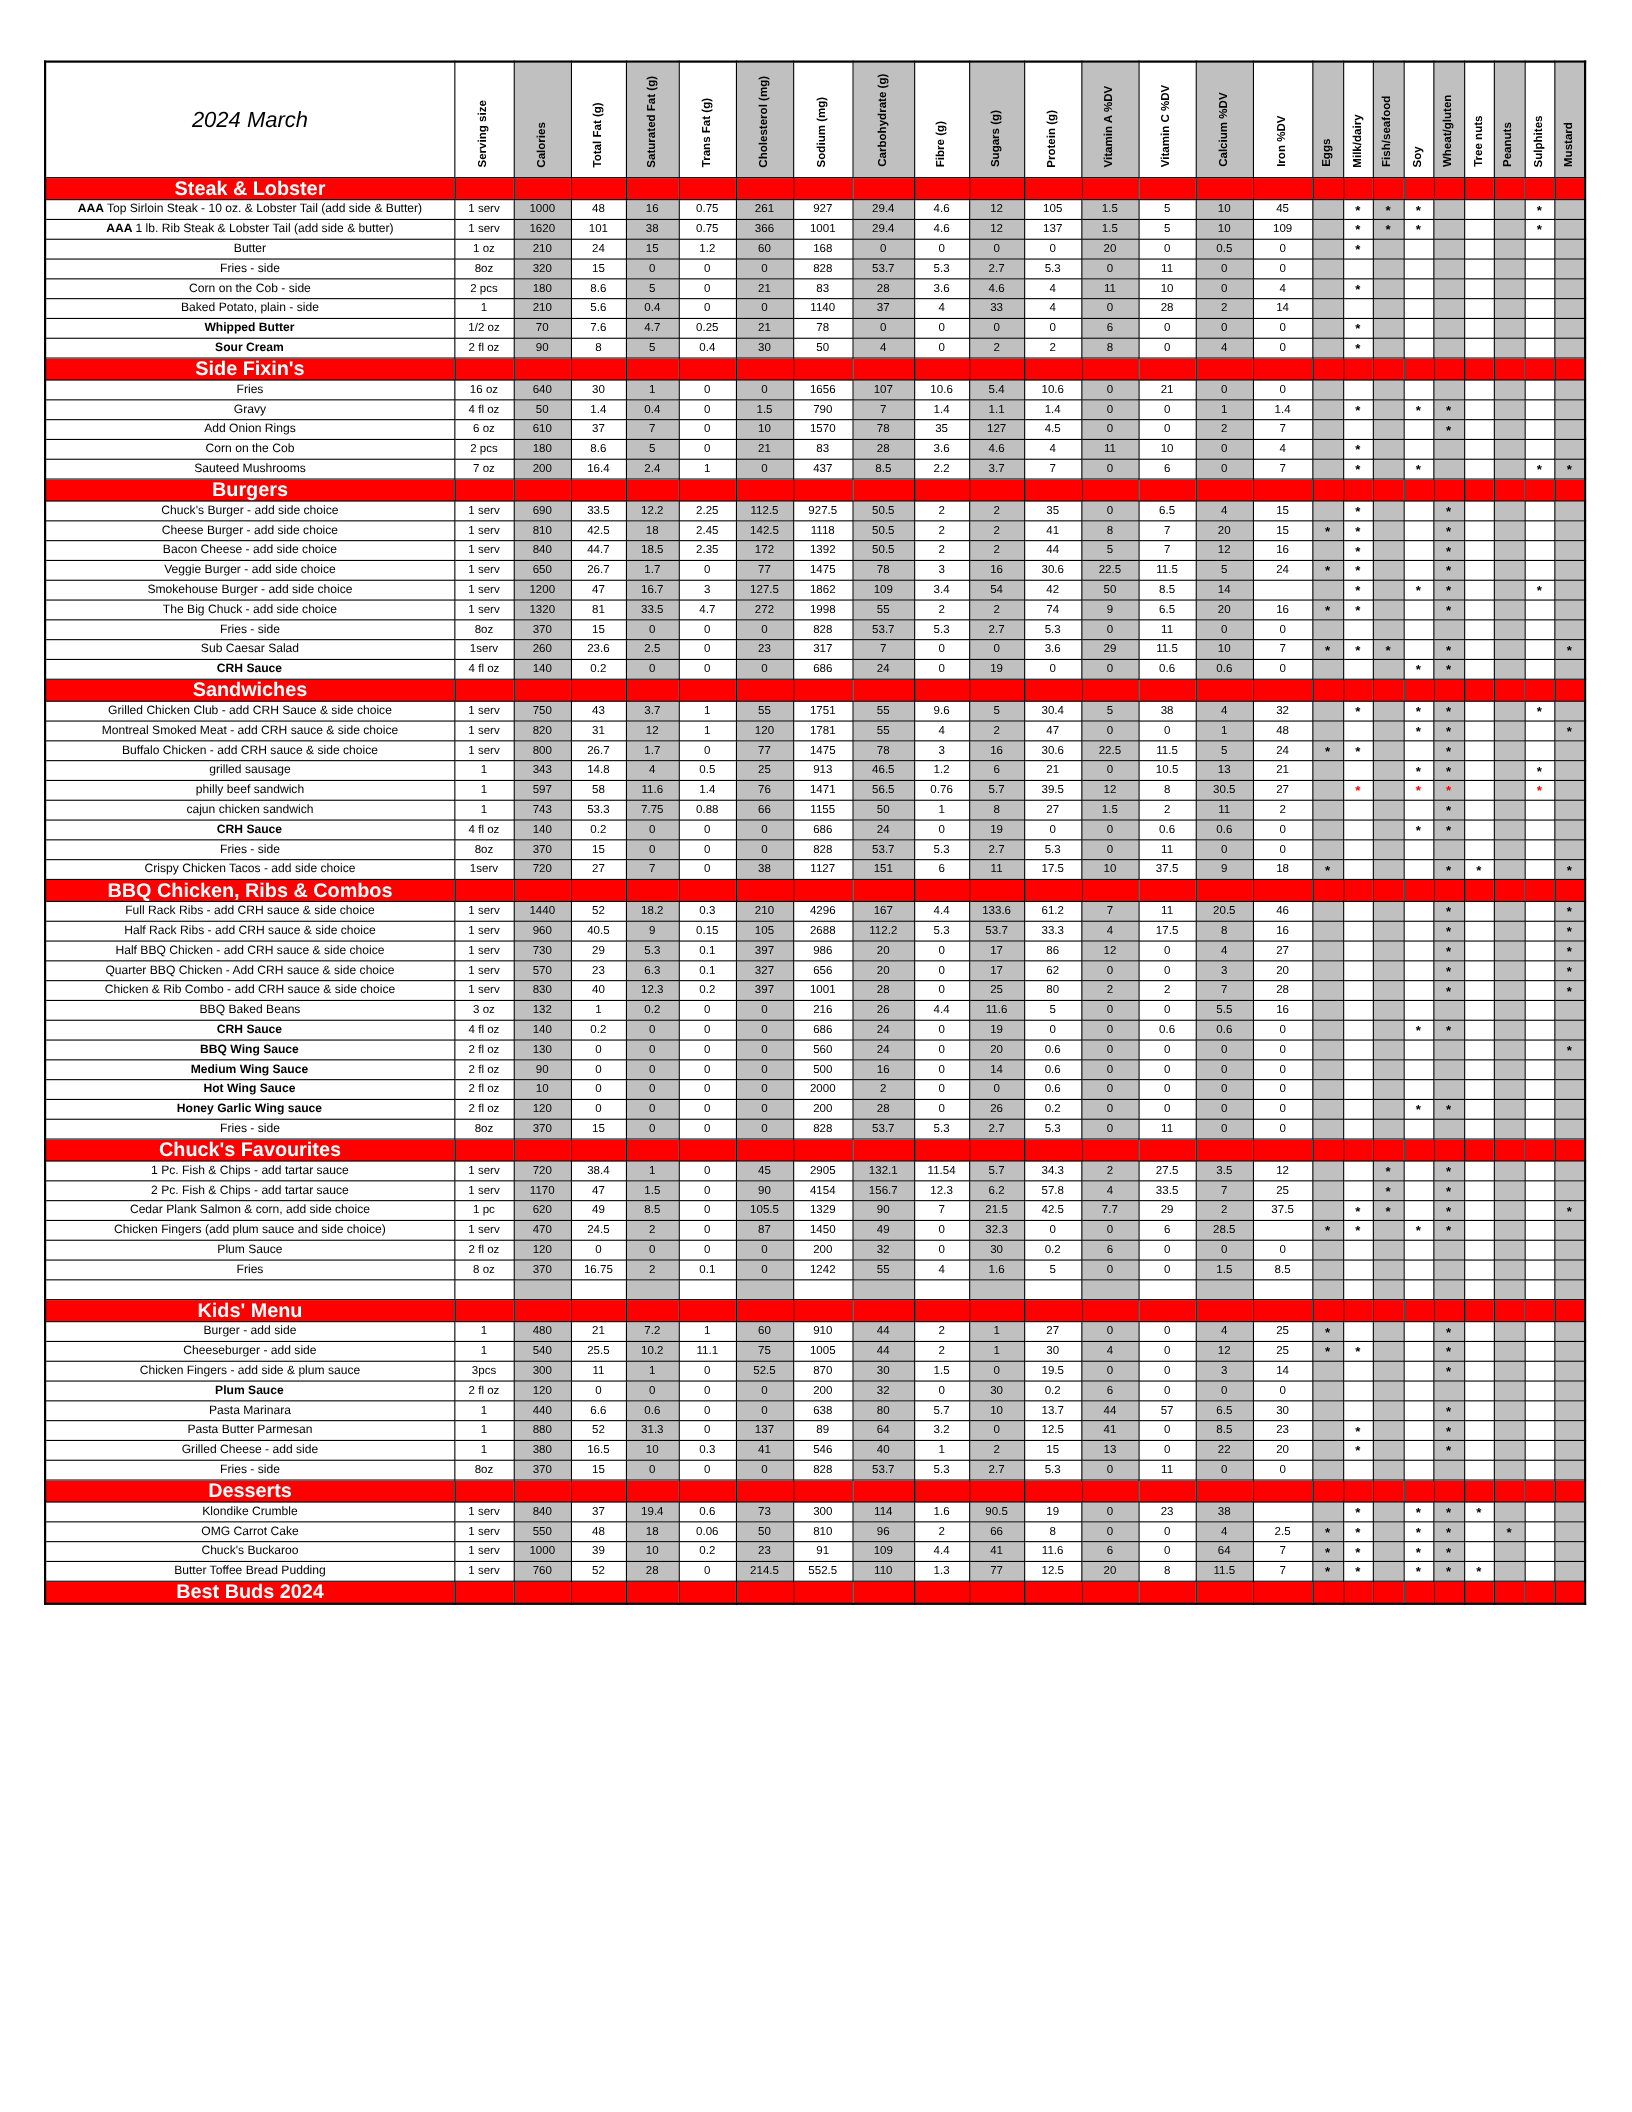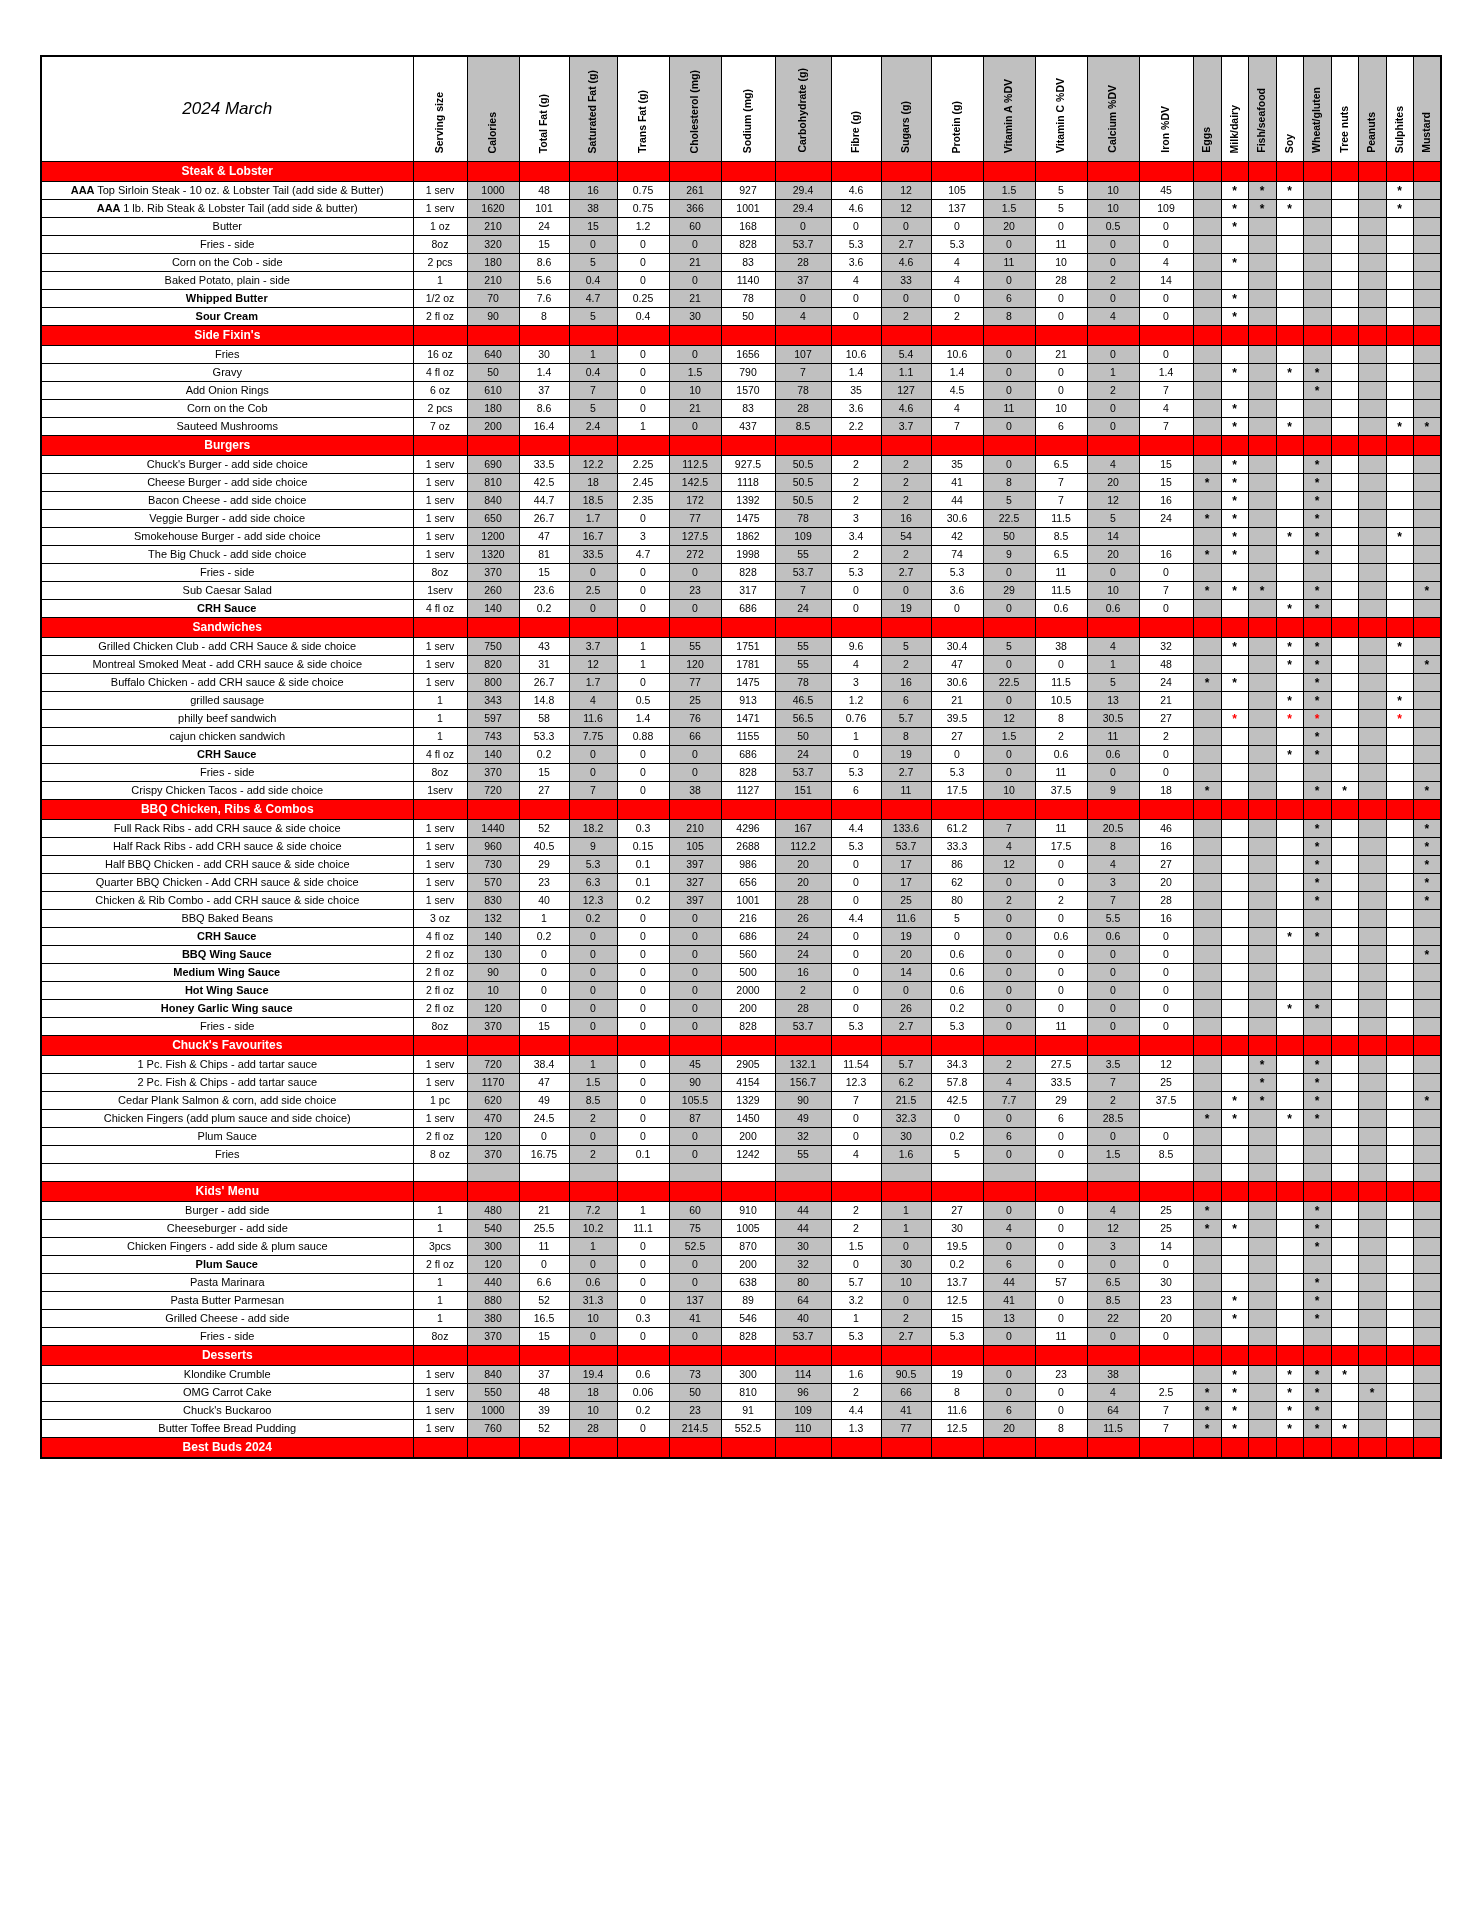--- a/index.html
+++ b/index.html
@@ -5,24 +5,24 @@
   html,body{margin:0;padding:0;background:#fff;}
   body{width:1484px;height:1920px;font-family:"Liberation Sans",sans-serif;color:#000;}
   .page{position:relative;padding:55px 0 0 40px;}
   table{border-collapse:collapse;table-layout:fixed;width:1400px;border:2px solid #000;background:#fff;}
   td,th{border:1px solid #000;padding:0;overflow:hidden;vertical-align:middle;}
   
   thead th{height:104px;vertical-align:bottom;background:#fff;font-weight:bold;}
   thead th.gray{background:#c0c0c0;}
   .vert{display:inline-block;writing-mode:vertical-rl;transform:rotate(180deg);white-space:nowrap;
         font-size:10.5px;font-weight:bold;line-height:1.05;padding:4px 0 4px 0;}
-  th.title-cell{vertical-align:middle;text-align:center;font-style:italic;font-weight:normal;font-size:17px;background:#fff;}
+  th.title-cell{vertical-align:middle;text-align:center;font-style:italic;font-weight:normal;font-size:20px;background:#fff;}
   
   tr.band td{height:19px;background:#f00;border:1px solid #000;}
-  tr.band td.bandtitle{color:#fff;font-weight:bold;font-size:12px;text-align:center;line-height:19px;}
+  tr.band td.bandtitle{color:#fff;font-weight:bold;font-size:18px;text-align:center;line-height:19px;}
   
   tr.data td{height:17px;font-size:10.5px;line-height:1;text-align:center;background:#fff;}
   tr.data td.gray{background:#c0c0c0;}
   tr.data td.name{font-size:11px;text-align:center;padding:0 2px;white-space:nowrap;}
   tr.data td.name.br{text-align:center;font-weight:bold;padding-right:3px;}
   tr.data td.al{font-weight:bold;font-size:12px;line-height:1;}
   tr.data td.al.redmark{color:#f00;}
 </style>
 </head>
 <body>

